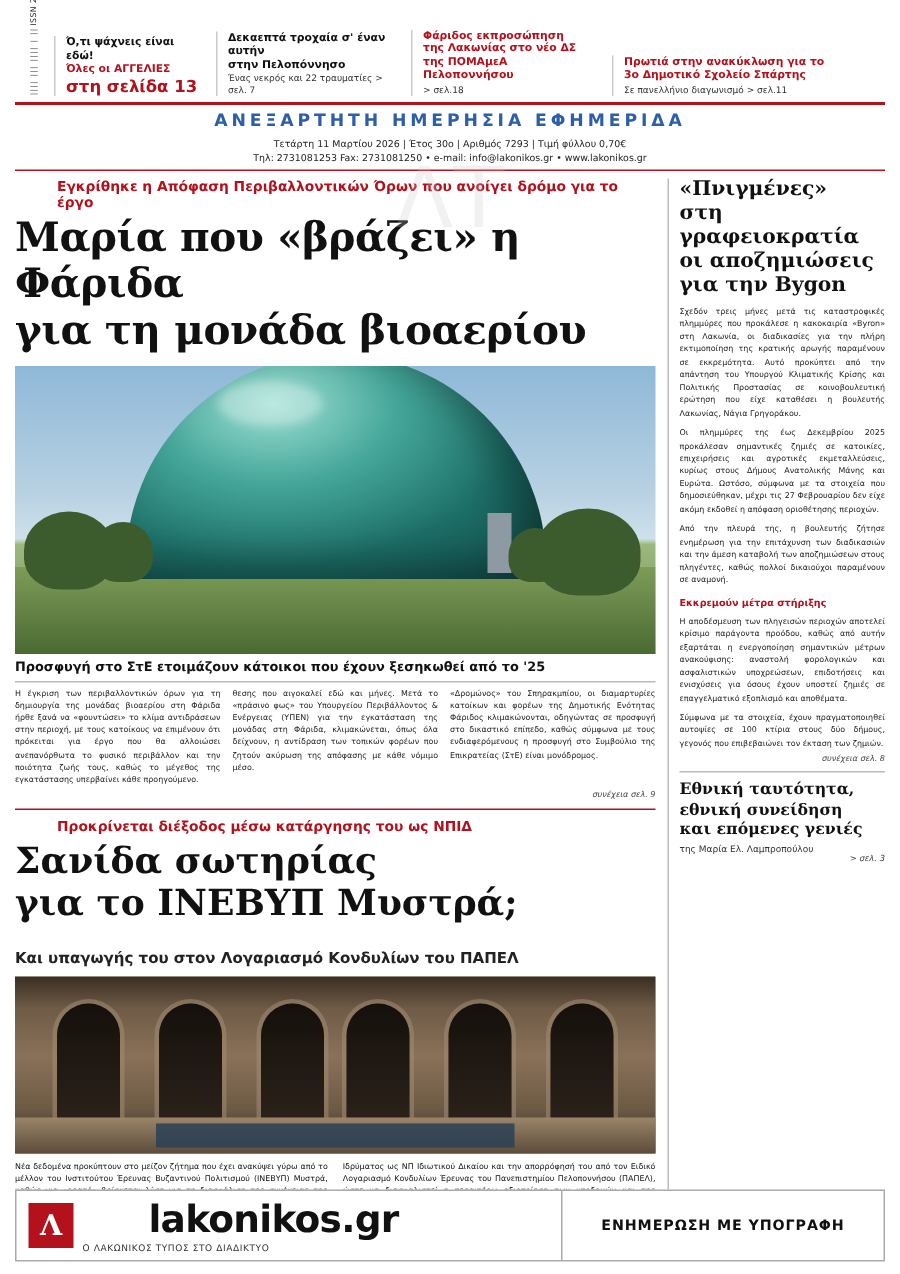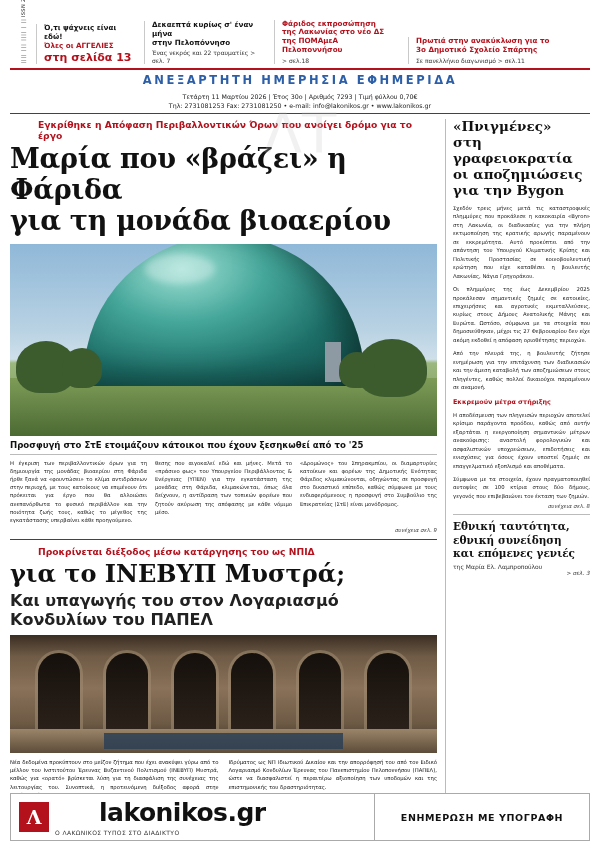--- a/index.html
+++ b/index.html
@@ -251,23 +251,23 @@
   .hr-grey { border-bottom: 1px solid #bbb; margin: 5px 0; }
 
   .headline2 {
     font-family: "DejaVu Serif", serif;
     font-weight: bold;
     font-size: 24px;
     line-height: 1.16;
     color: #111;
   }
   .subhead2 {
-    font-size: 16px;
+    font-size: 10px;
     color: #222;
-    margin-top: 3px;
+    margin-top: 18px;
     font-weight: 600;
   }
   .photo2 {
     margin-top: 6px;
     width: 100%;
     height: 118px;
     position: relative;
     overflow: hidden;
     background: #6b5a46;
   }
@@ -432,21 +432,21 @@
       <div class="side-bars">|||| ||| |||| | ||</div>
     </div>
 
     <div class="teaser t1">
       <div class="teaser-black">Ό,τι ψάχνεις είναι εδώ!</div>
       <div class="teaser-red">Όλες οι ΑΓΓΕΛΙΕΣ</div>
       <div class="big13">στη σελίδα 13</div>
     </div>
 
     <div class="teaser t2">
-      <div class="teaser-black">Δεκαεπτά κυρίως σ' έναν μήνα</div>
+      <div class="teaser-black">Δεκαεπτά τροχαία σ' έναν αυτήν</div>
       <div class="teaser-black">στην Πελοπόννησο</div>
       <div class="teaser-sub">Ένας νεκρός και 22 τραυματίες &gt; σελ. 7</div>
     </div>
 
     <div class="teaser t3">
       <div class="teaser-red">Φάριδος εκπροσώπηση</div>
       <div class="teaser-red">της Λακωνίας στο νέο ΔΣ</div>
       <div class="teaser-red">της ΠΟΜΑμεΑ Πελοποννήσου</div>
       <div class="teaser-sub">&gt; σελ.18</div>
     </div>
@@ -499,20 +499,21 @@
           <div class="col">«Δρομώνος» του Σπηρακμπίου, οι διαμαρτυρίες κατοίκων και φορέων της Δημοτικής Ενότητας Φάριδος κλιμακώνονται, οδηγώντας σε προσφυγή στο δικαστικό επίπεδο, καθώς σύμφωνα με τους ενδιαφερόμενους η προσφυγή στο Συμβούλιο της Επικρατείας (ΣτΕ) είναι μονόδρομος.</div>
         </div>
         <div class="refline">συνέχεια σελ. 9</div>
       </div>
 
       <div class="hr-red"></div>
 
       <div>
         <div class="kicker">Προκρίνεται διέξοδος μέσω κατάργησης του ως ΝΠΙΔ</div>
         <div class="headline2">
+          <div>Σανίδα σωτηρίας</div>
           <div>για το ΙΝΕΒΥΠ Μυστρά;</div>
         </div>
         <div class="subhead2">Και υπαγωγής του στον Λογαριασμό Κονδυλίων του ΠΑΠΕΛ</div>
 
         <div class="photo2">
           <div class="p2-wall"></div>
           <div class="p2-arch a1"></div>
           <div class="p2-arch a2"></div>
           <div class="p2-arch a3"></div>
           <div class="p2-arch a4"></div>

